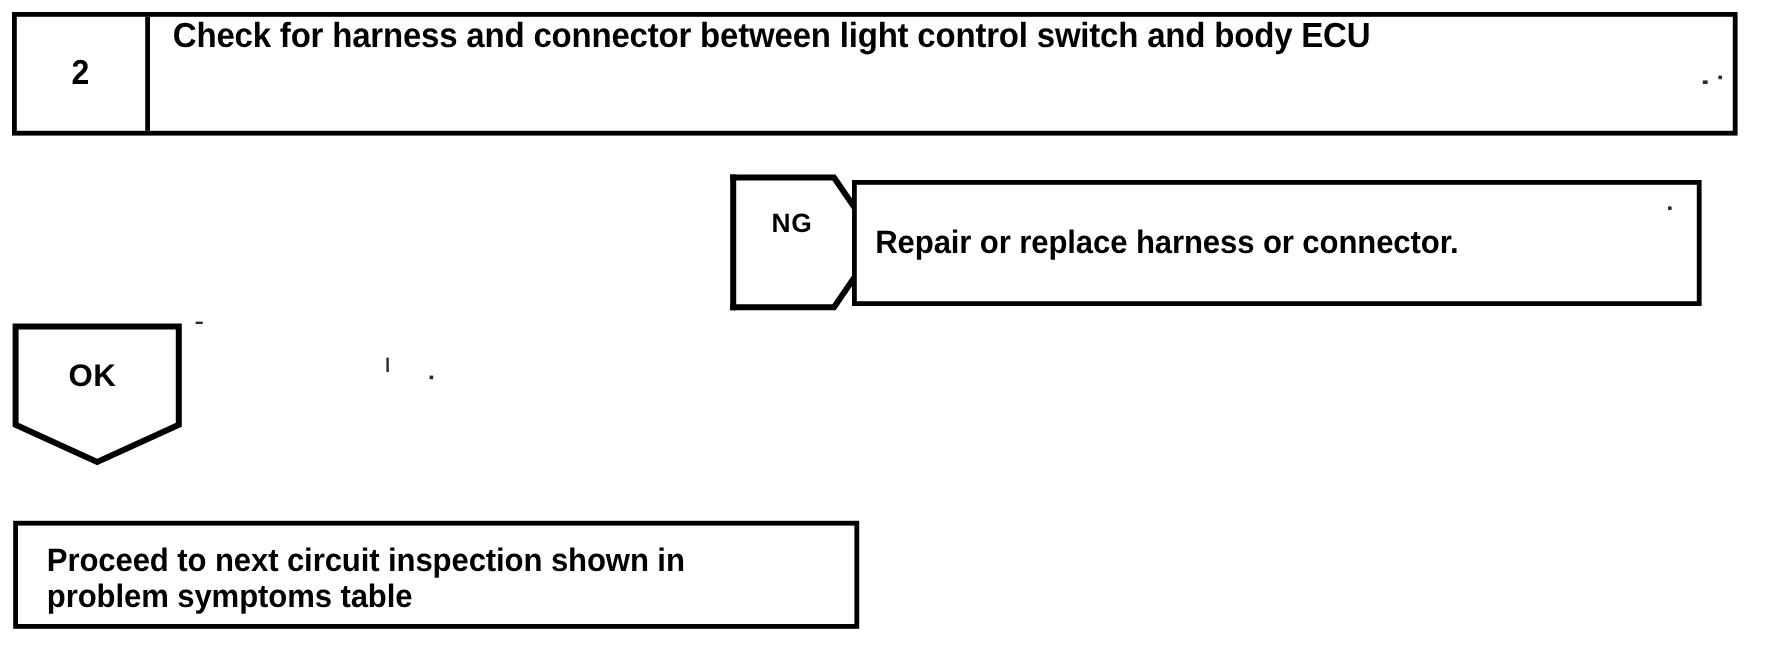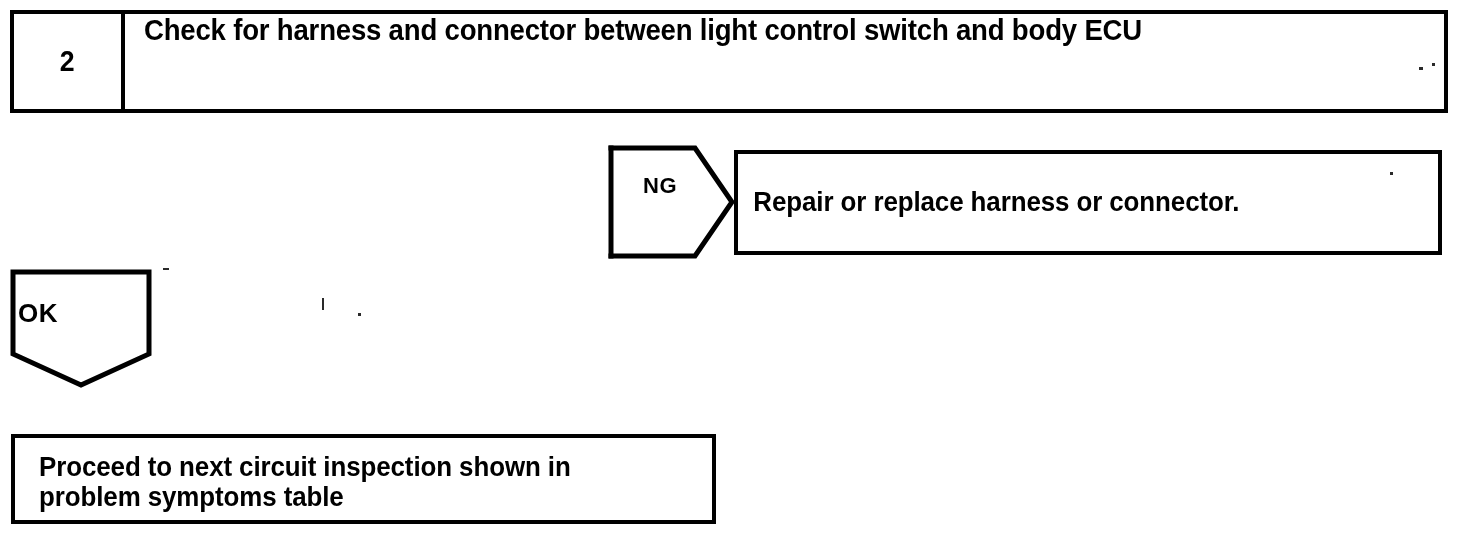--- a/index.html
+++ b/index.html
@@ -89,21 +89,21 @@
     justify-content: center;
     font-size: 22px;
     font-weight: bold;
     letter-spacing: 0.5px;
     pointer-events: none;
   }
 
   
   .repair-box {
     position: absolute;
-    left: 734px;
+    left: 710px;
     top: 150px;
     width: 708px;
     height: 105px;
     border: 4px solid #000;
     box-sizing: border-box;
     background: #fff;
     display: flex;
     align-items: center;
   }
   .repair-text {
@@ -120,26 +120,27 @@
   .ok-marker {
     position: absolute;
     left: 6px;
     top: 268px;
     width: 150px;
     height: 122px;
   }
   .ok-marker svg { display: block; }
   .ok-label {
     position: absolute;
-    left: 18px;
+    left: 4px;
     top: 270px;
     width: 146px;
     height: 86px;
     display: flex;
     align-items: center;
+    justify-content: center;
     font-size: 26px;
     font-weight: bold;
     letter-spacing: 0.5px;
     pointer-events: none;
   }
 
   
   .proceed-box {
     position: absolute;
     left: 11px;

